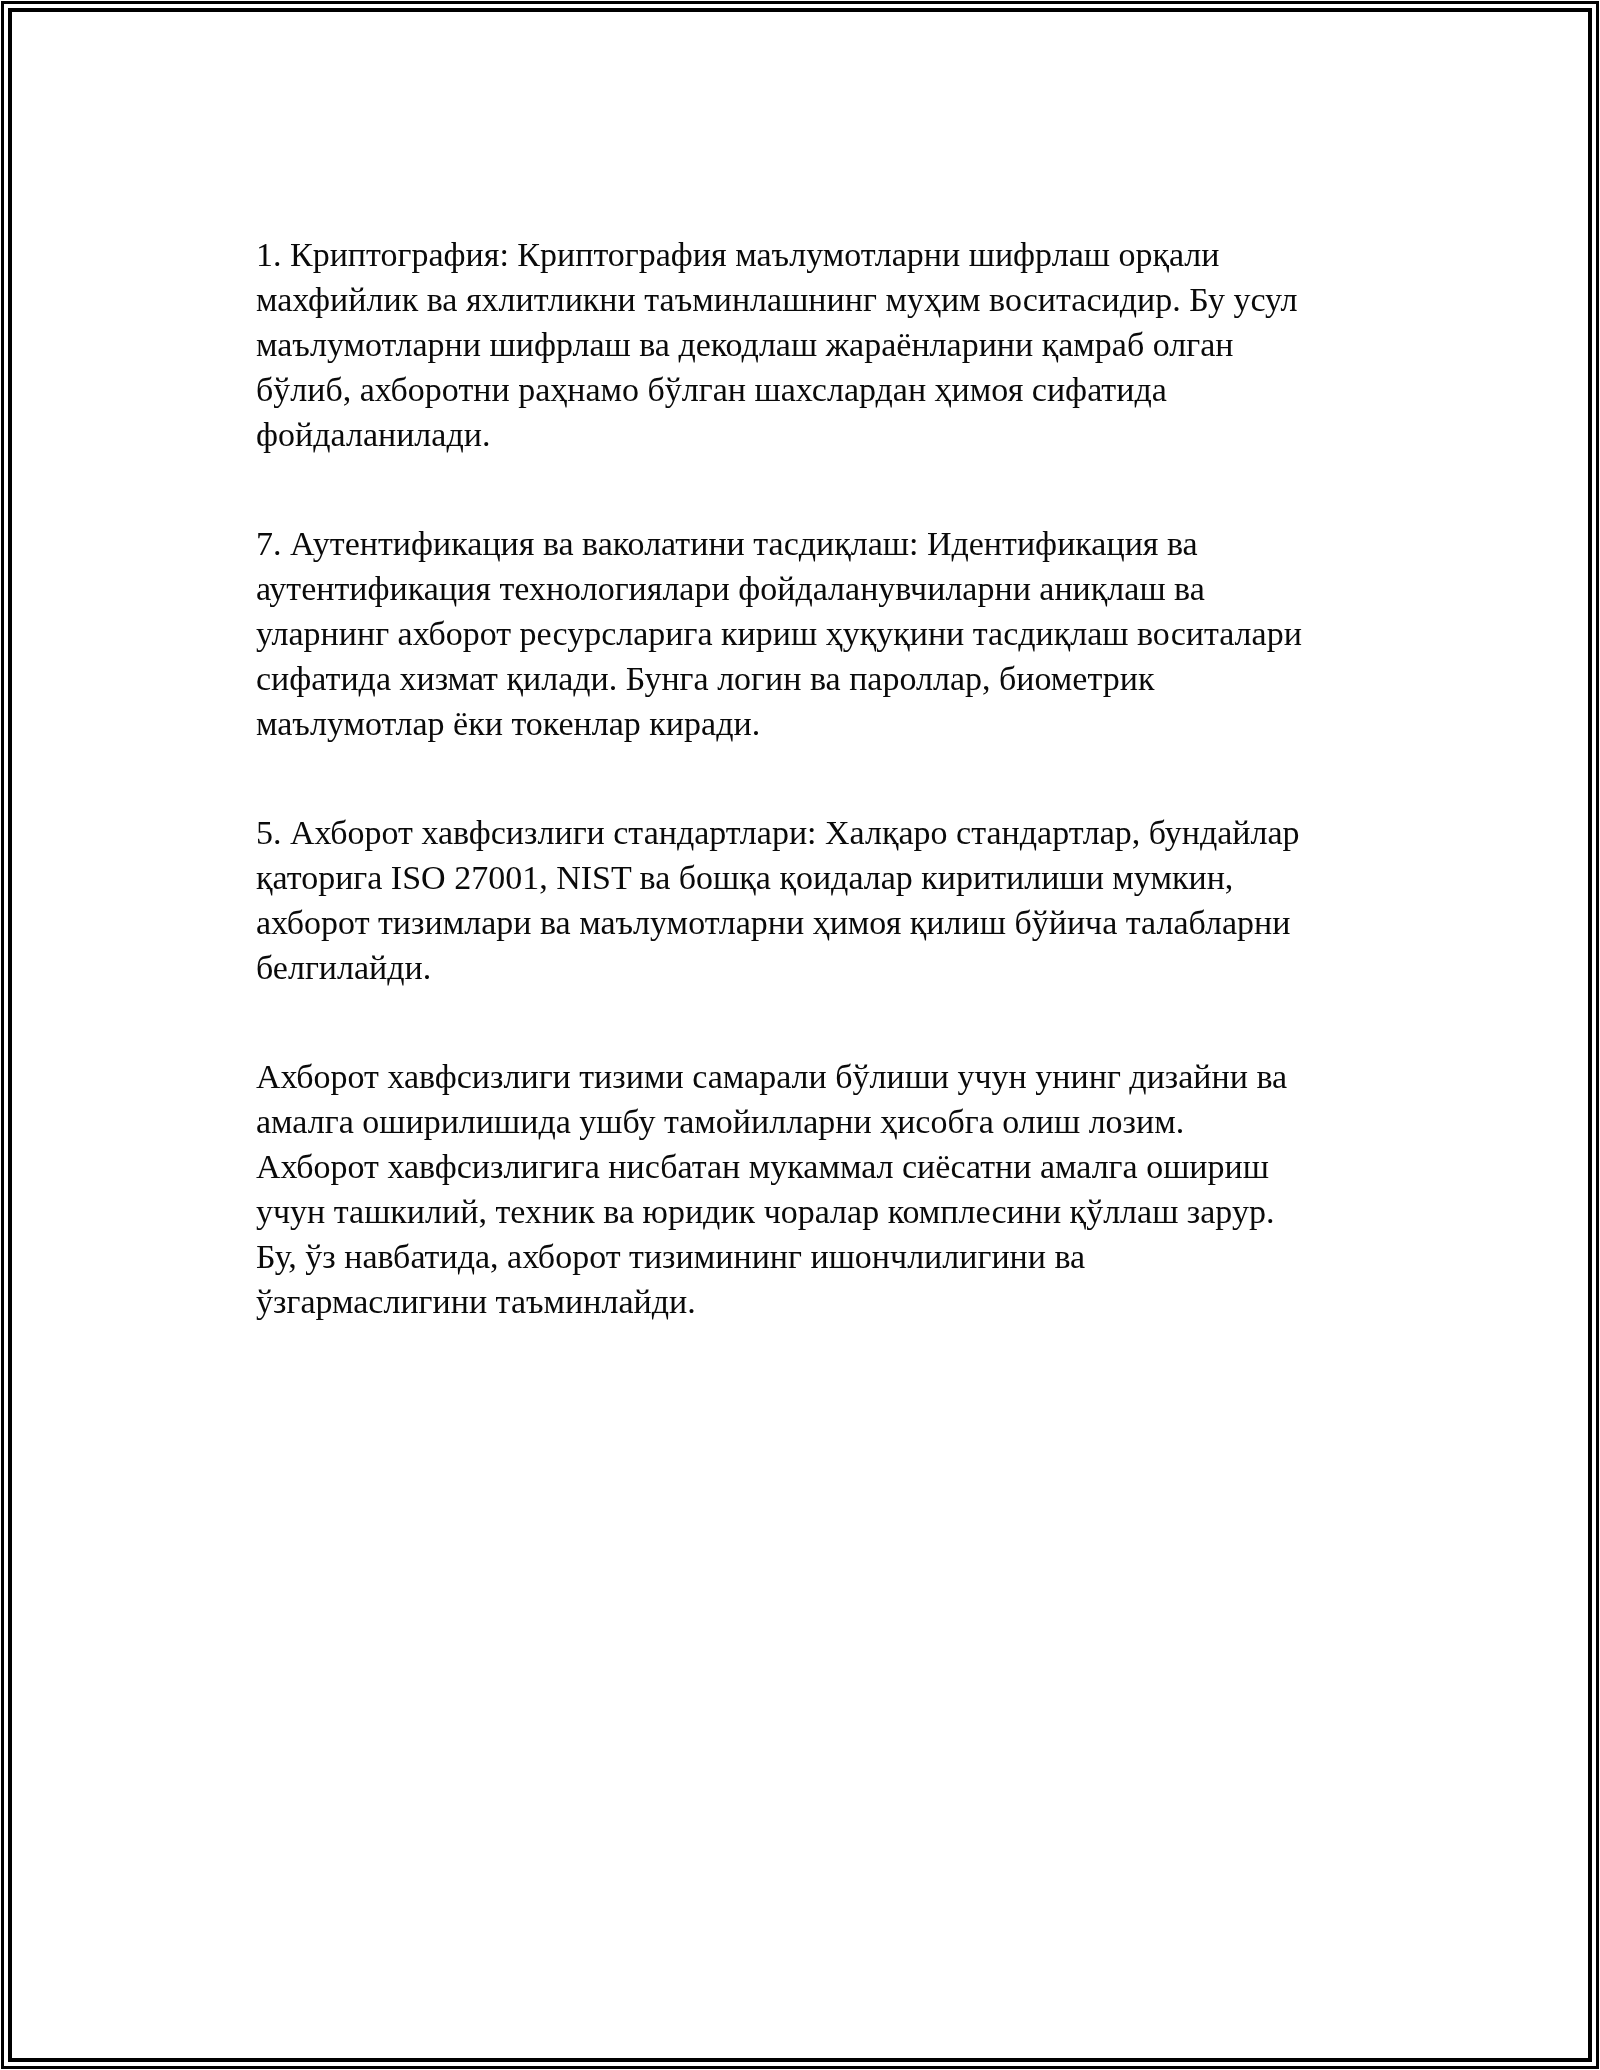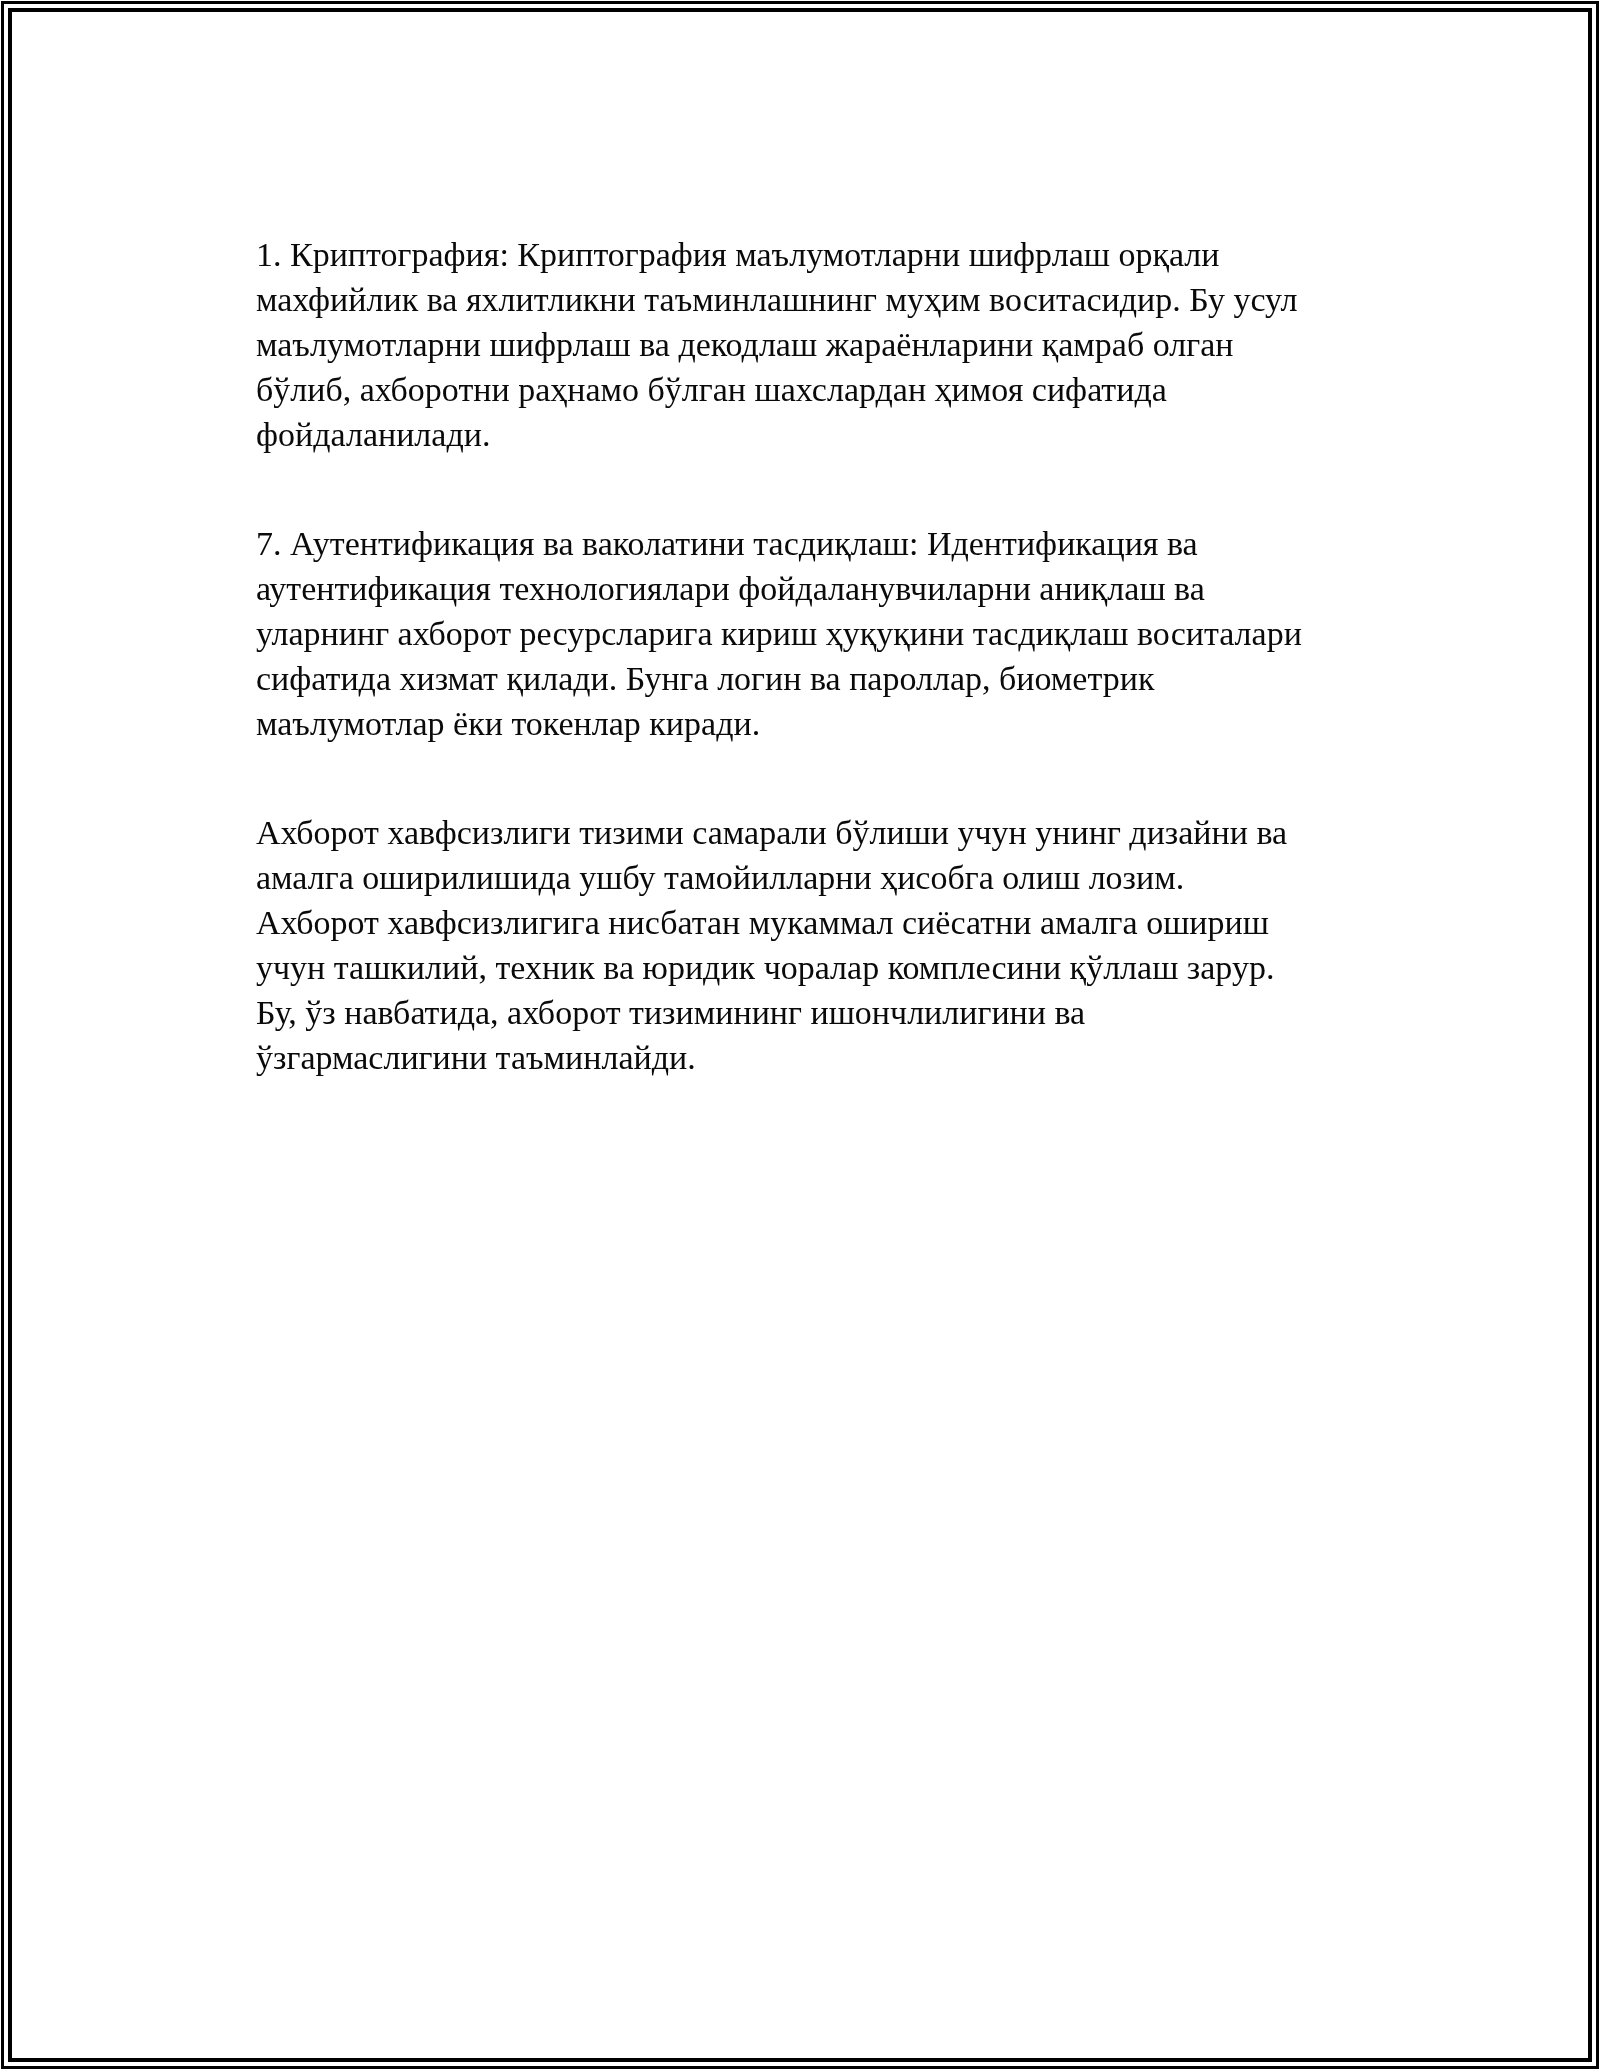--- a/index.html
+++ b/index.html
@@ -53,20 +53,24 @@
     <p>1. Криптография: Криптография маълумотларни шифрлаш орқали
 махфийлик ва яхлитликни таъминлашнинг муҳим воситасидир. Бу усул
 маълумотларни шифрлаш ва декодлаш жараёнларини қамраб олган
 бўлиб, ахборотни раҳнамо бўлган шахслардан ҳимоя сифатида
 фойдаланилади.</p>
     <p>7. Аутентификация ва ваколатини тасдиқлаш: Идентификация ва
 аутентификация технологиялари фойдаланувчиларни аниқлаш ва
 уларнинг ахборот ресурсларига кириш ҳуқуқини тасдиқлаш воситалари
 сифатида хизмат қилади. Бунга логин ва пароллар, биометрик
 маълумотлар ёки токенлар киради.</p>
+    <p>5. Ахборот хавфсизлиги стандартлари: Халқаро стандартлар, бундайлар
+қаторига ISO 27001, NIST ва бошқа қоидалар киритилиши мумкин,
+ахборот тизимлари ва маълумотларни ҳимоя қилиш бўйича талабларни
+белгилайди.</p>
     <p>Ахборот хавфсизлиги тизими самарали бўлиши учун унинг дизайни ва
 амалга оширилишида ушбу тамойилларни ҳисобга олиш лозим.
 Ахборот хавфсизлигига нисбатан мукаммал сиёсатни амалга ошириш
 учун ташкилий, техник ва юридик чоралар комплесини қўллаш зарур.
 Бу, ўз навбатида, ахборот тизимининг ишончлилигини ва
 ўзгармаслигини таъминлайди.</p>
   </div>
 </div>
 
 </body></html>

